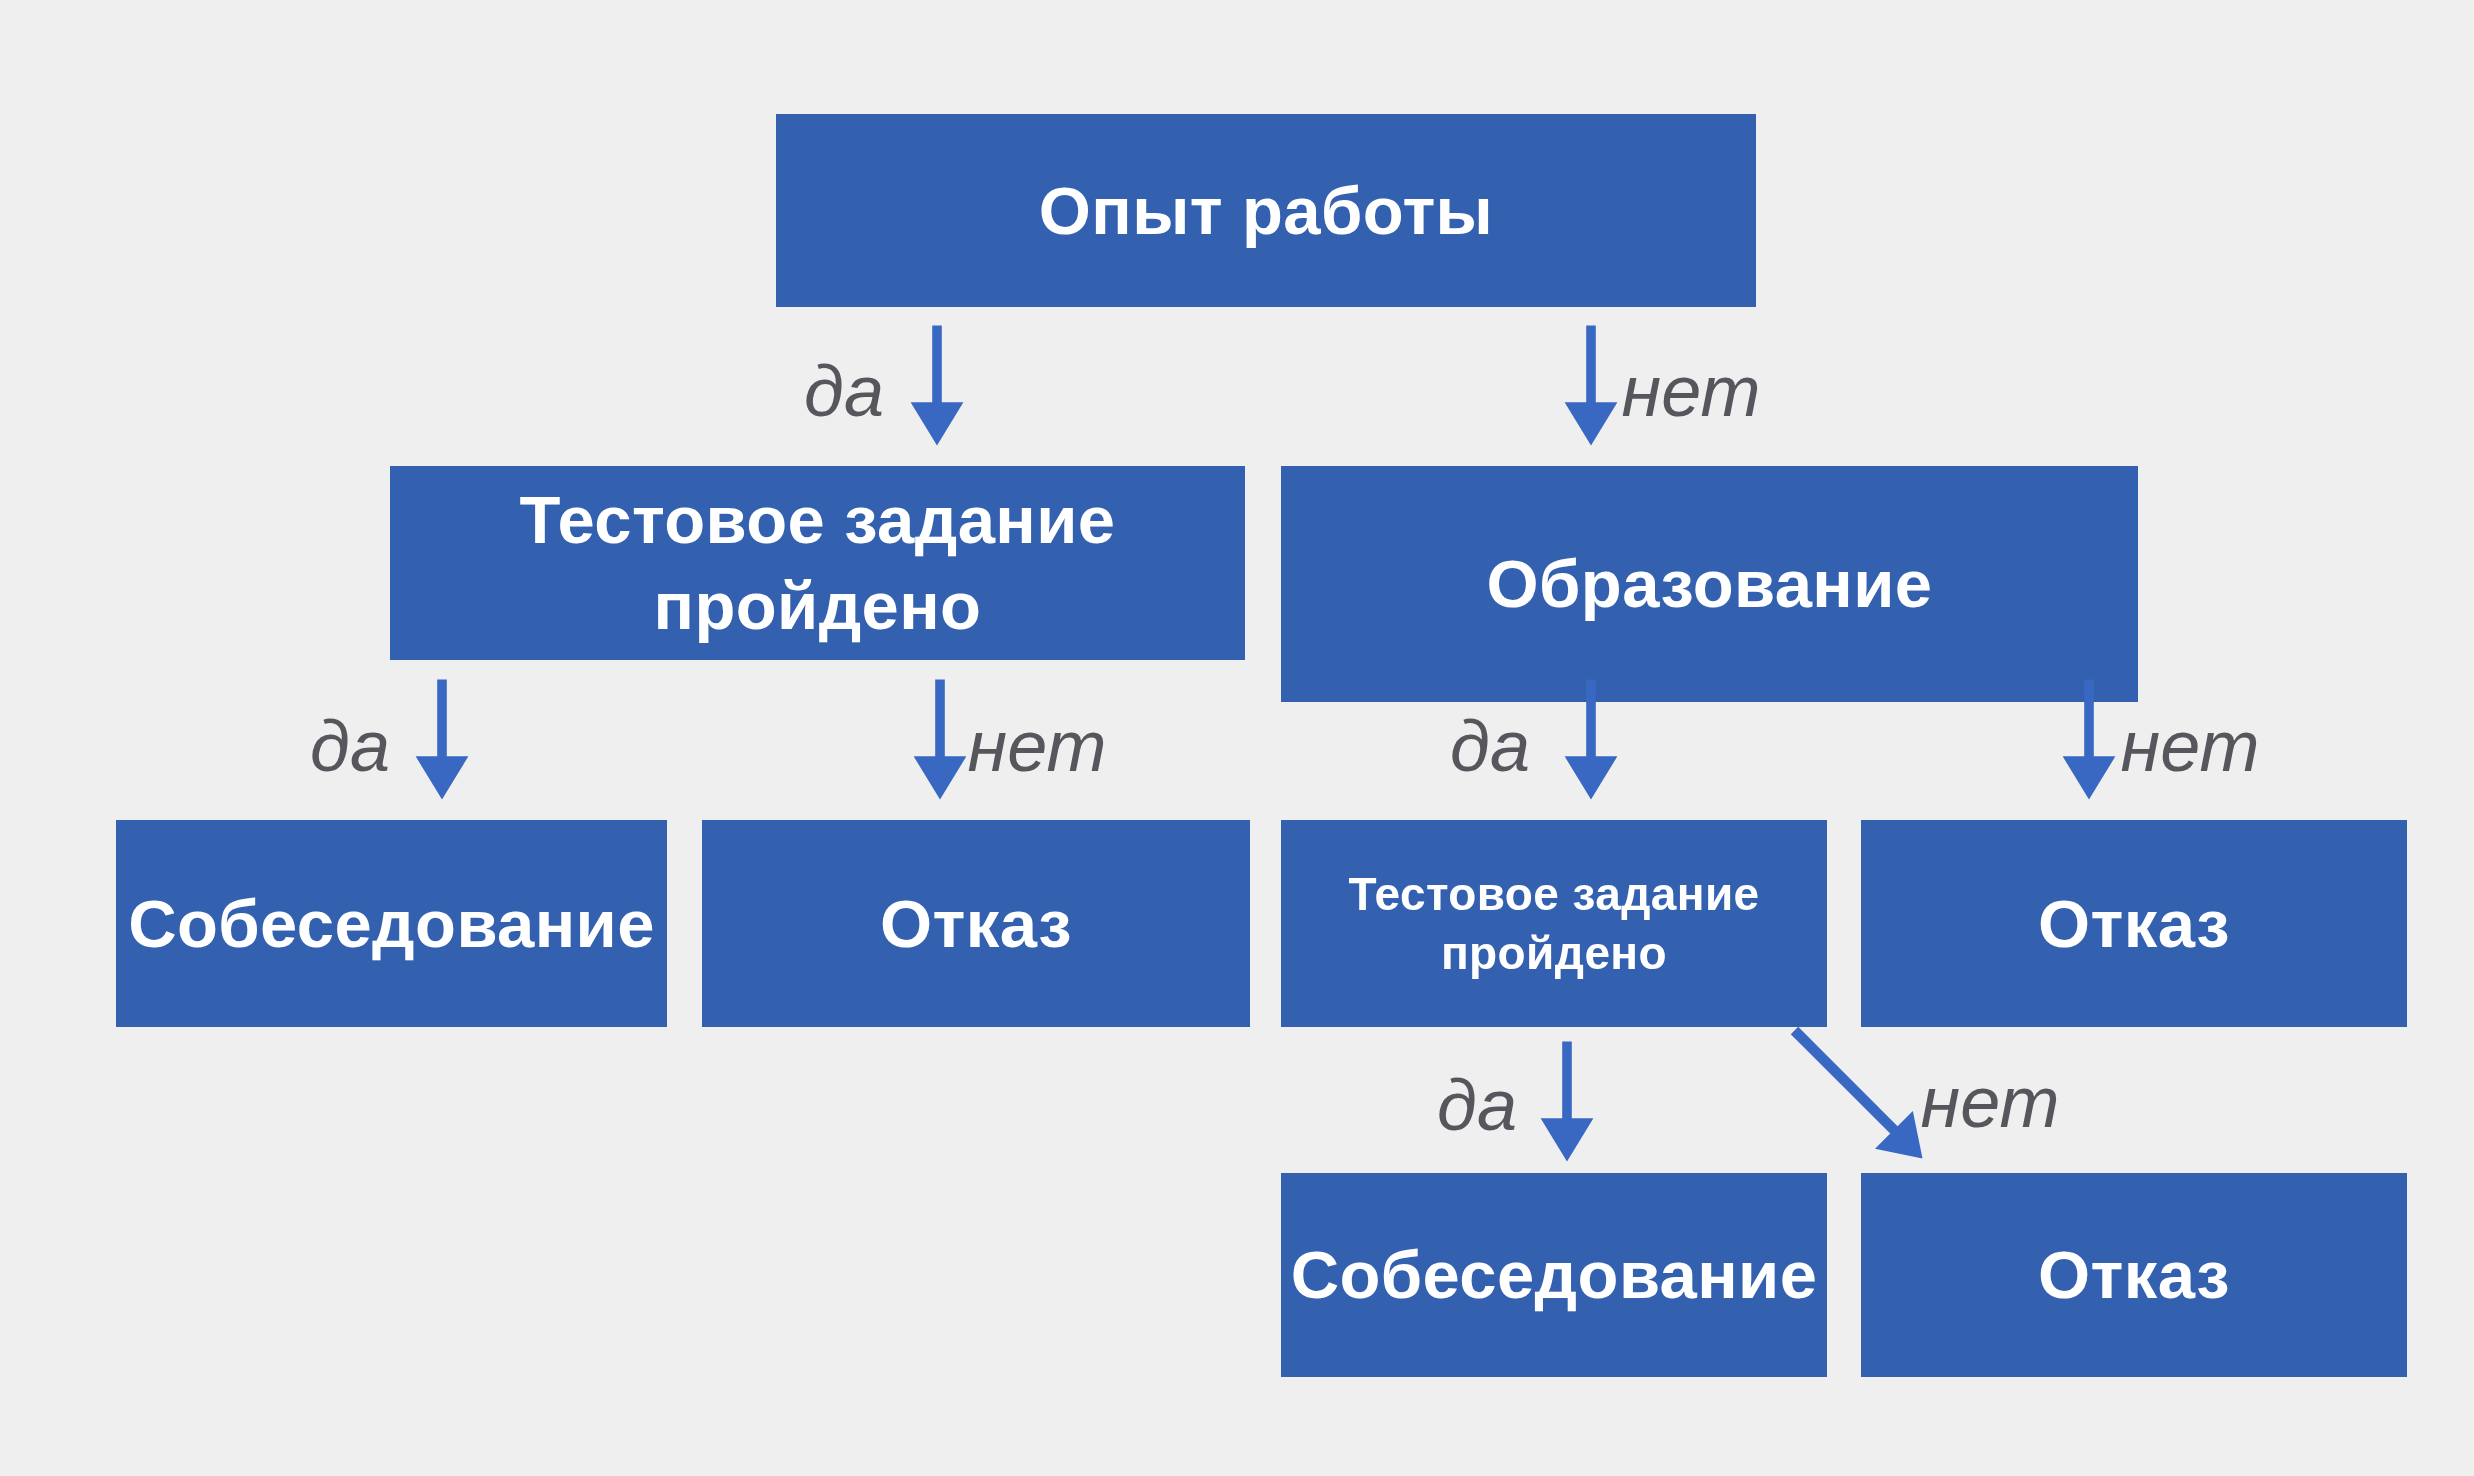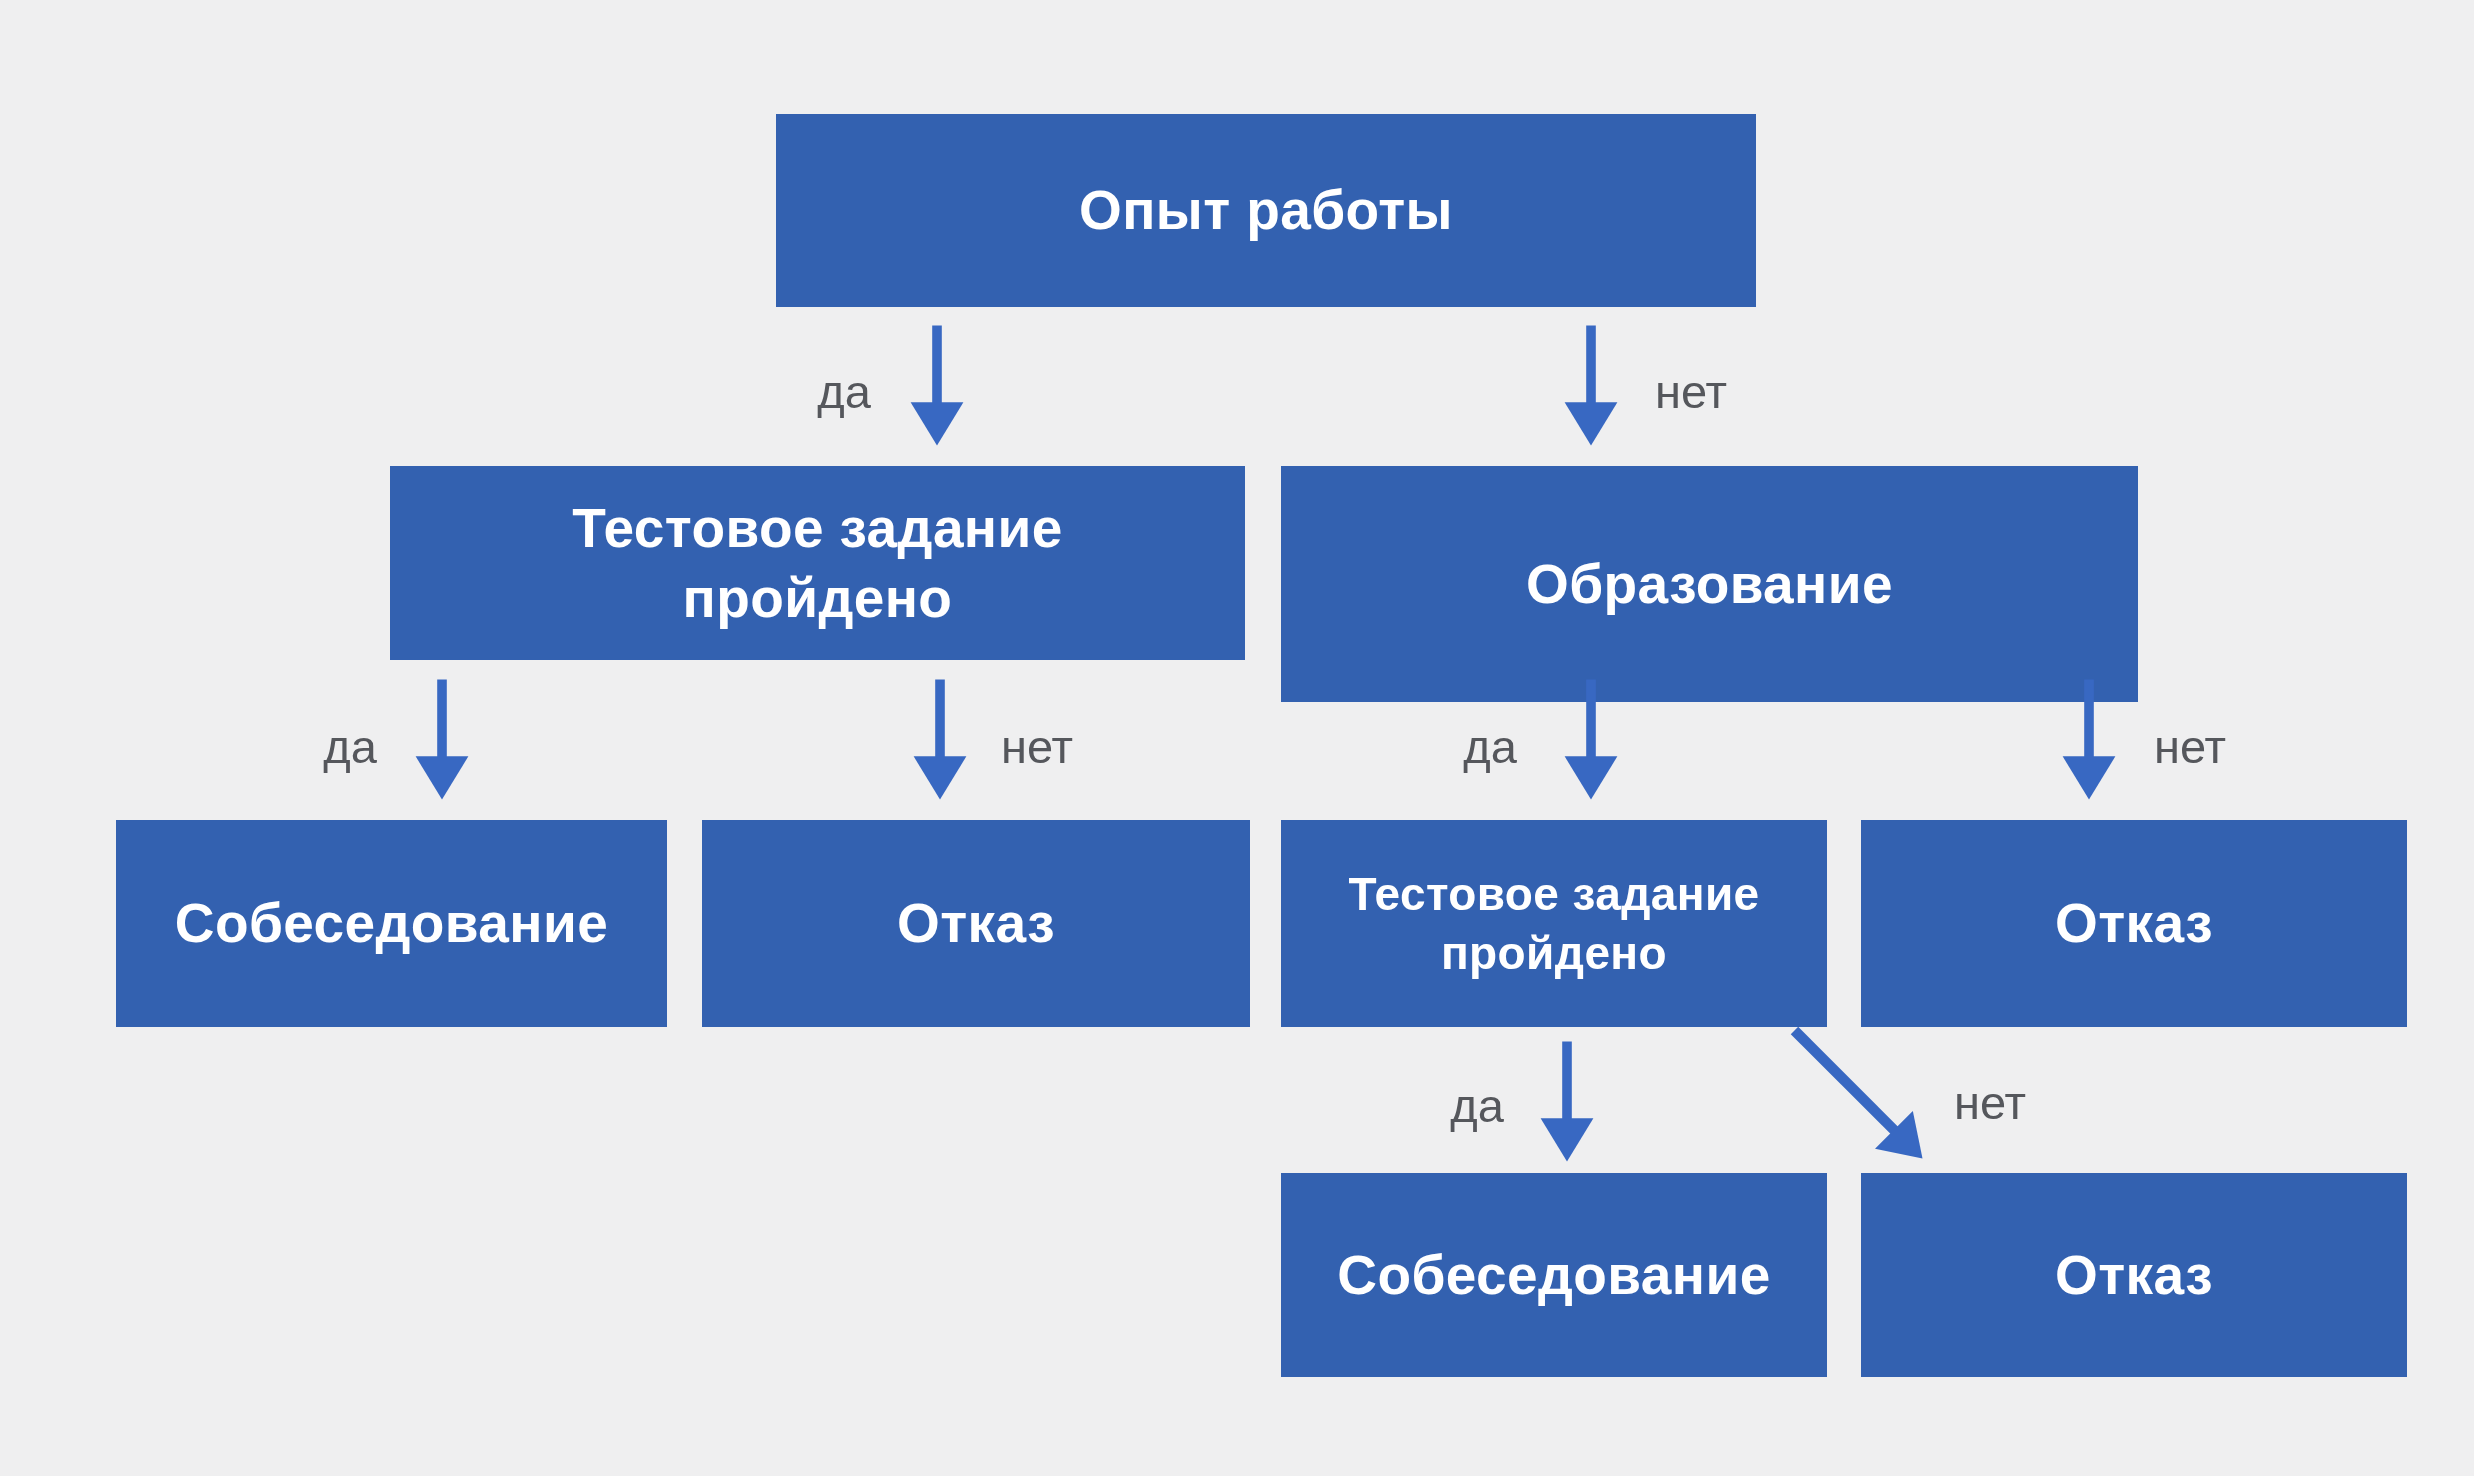--- a/index.html
+++ b/index.html
@@ -18,21 +18,21 @@
   }
   .canvas{position:relative;width:2475px;height:1477px;background:var(--bg);}
   .node{
     position:absolute;
     background:var(--box);
     color:var(--boxtext);
     display:flex;
     align-items:center;
     justify-content:center;
     text-align:center;
-    font-size:55px;
+    font-size:67px;
     font-weight:600;
     line-height:1.28;
     white-space:pre-line;
     letter-spacing:0.4px;
   }
   .node.small{font-size:46px;}
   
   .n-root      {left:776px;  top:114px;  width:980px; height:193px;}
   .n-test1     {left:390px;  top:466px;  width:855px; height:194px;}
   .n-edu       {left:1281px; top:466px;  width:857px; height:236px;}
@@ -50,23 +50,24 @@
   .a4{left:912px; top:679px;}
   .a5{left:1563px; top:679px;}
   .a6{left:2061px; top:679px;}
   .a7{left:1539px; top:1041px;}
   .a8{left:1784px; top:1020px;}
 
   .edge-label{
     position:absolute;
     transform:translate(-50%,-50%);
     color:var(--label);
-    font-size:47px;
+    font-size:72px;
     font-weight:500;
     white-space:nowrap;
+    font-style:italic;
   }
   .l1{left:844px; top:391px;}
   .l2{left:1691px; top:391px;}
   .l3{left:350px;  top:746px;}
   .l4{left:1037px; top:746px;}
   .l5{left:1490px; top:746px;}
   .l6{left:2190px; top:746px;}
   .l7{left:1477px; top:1105px;}
   .l8{left:1990px; top:1102px;}
 </style>

